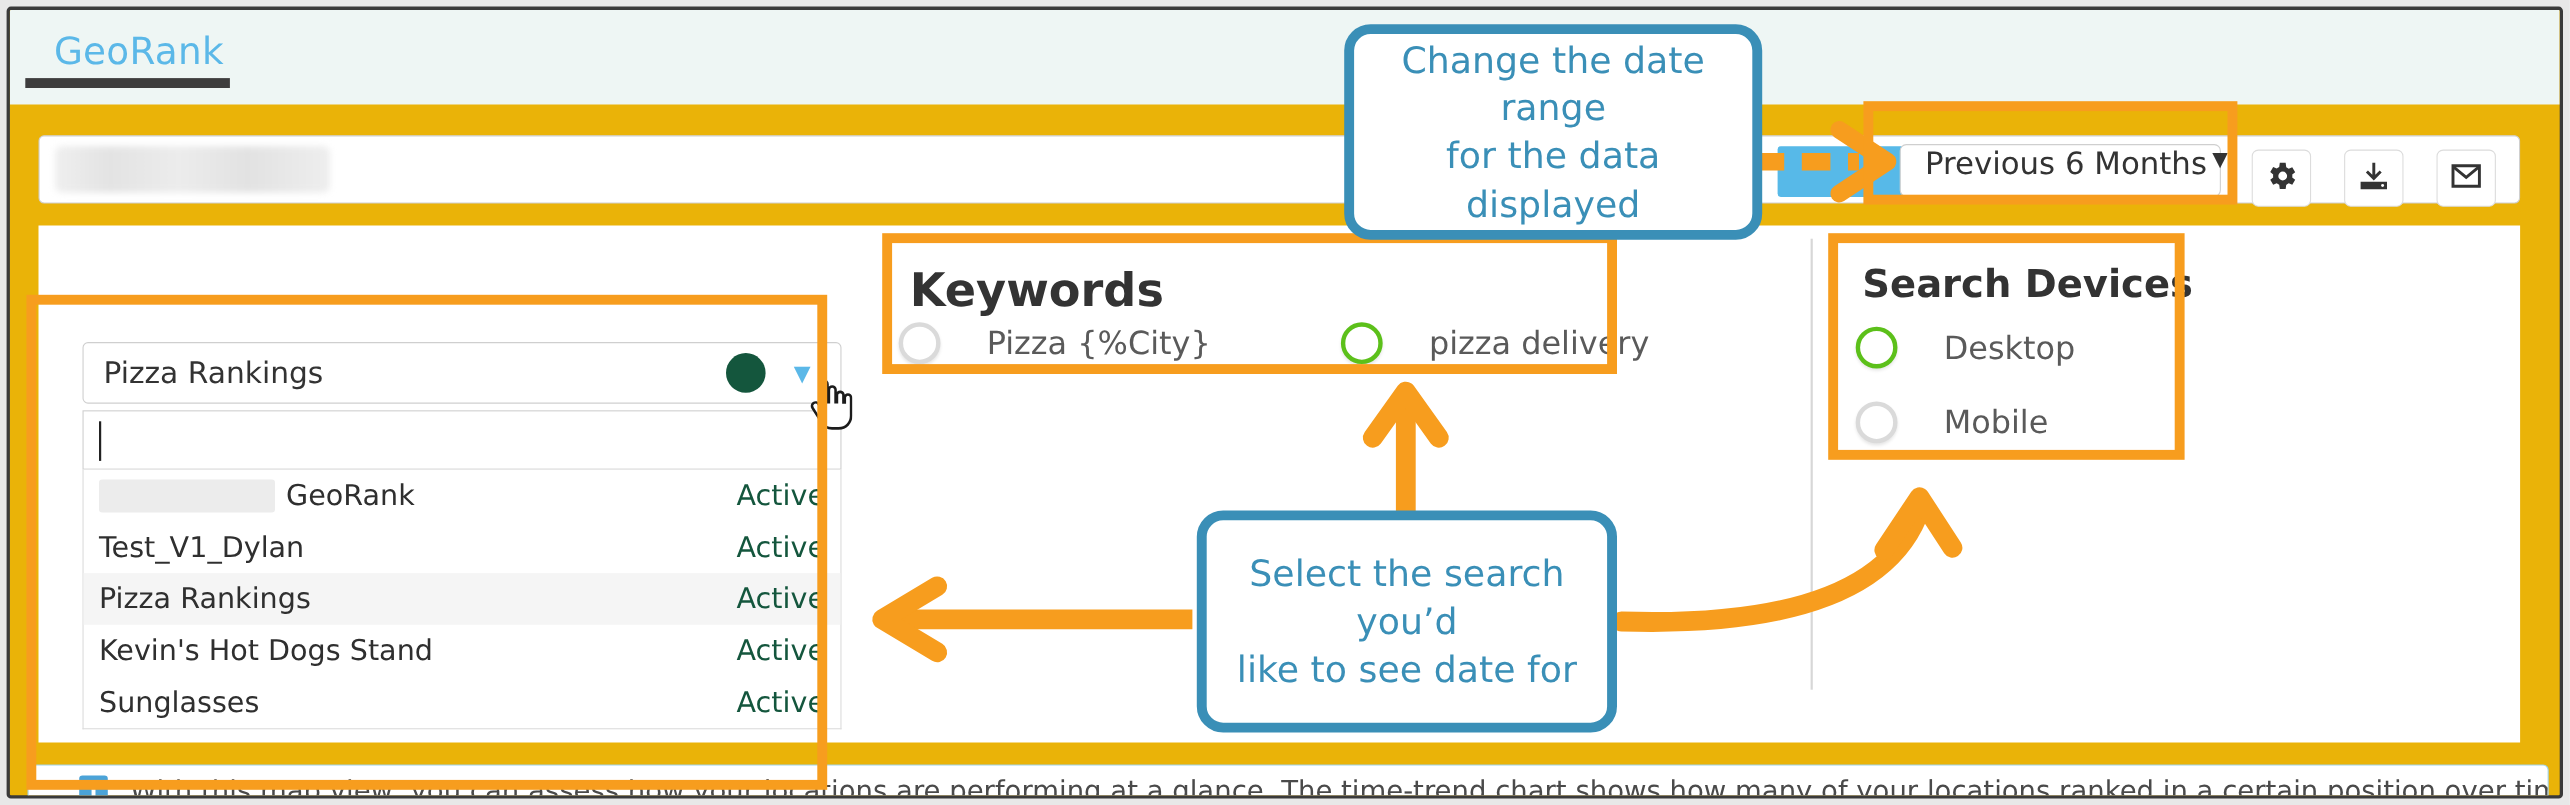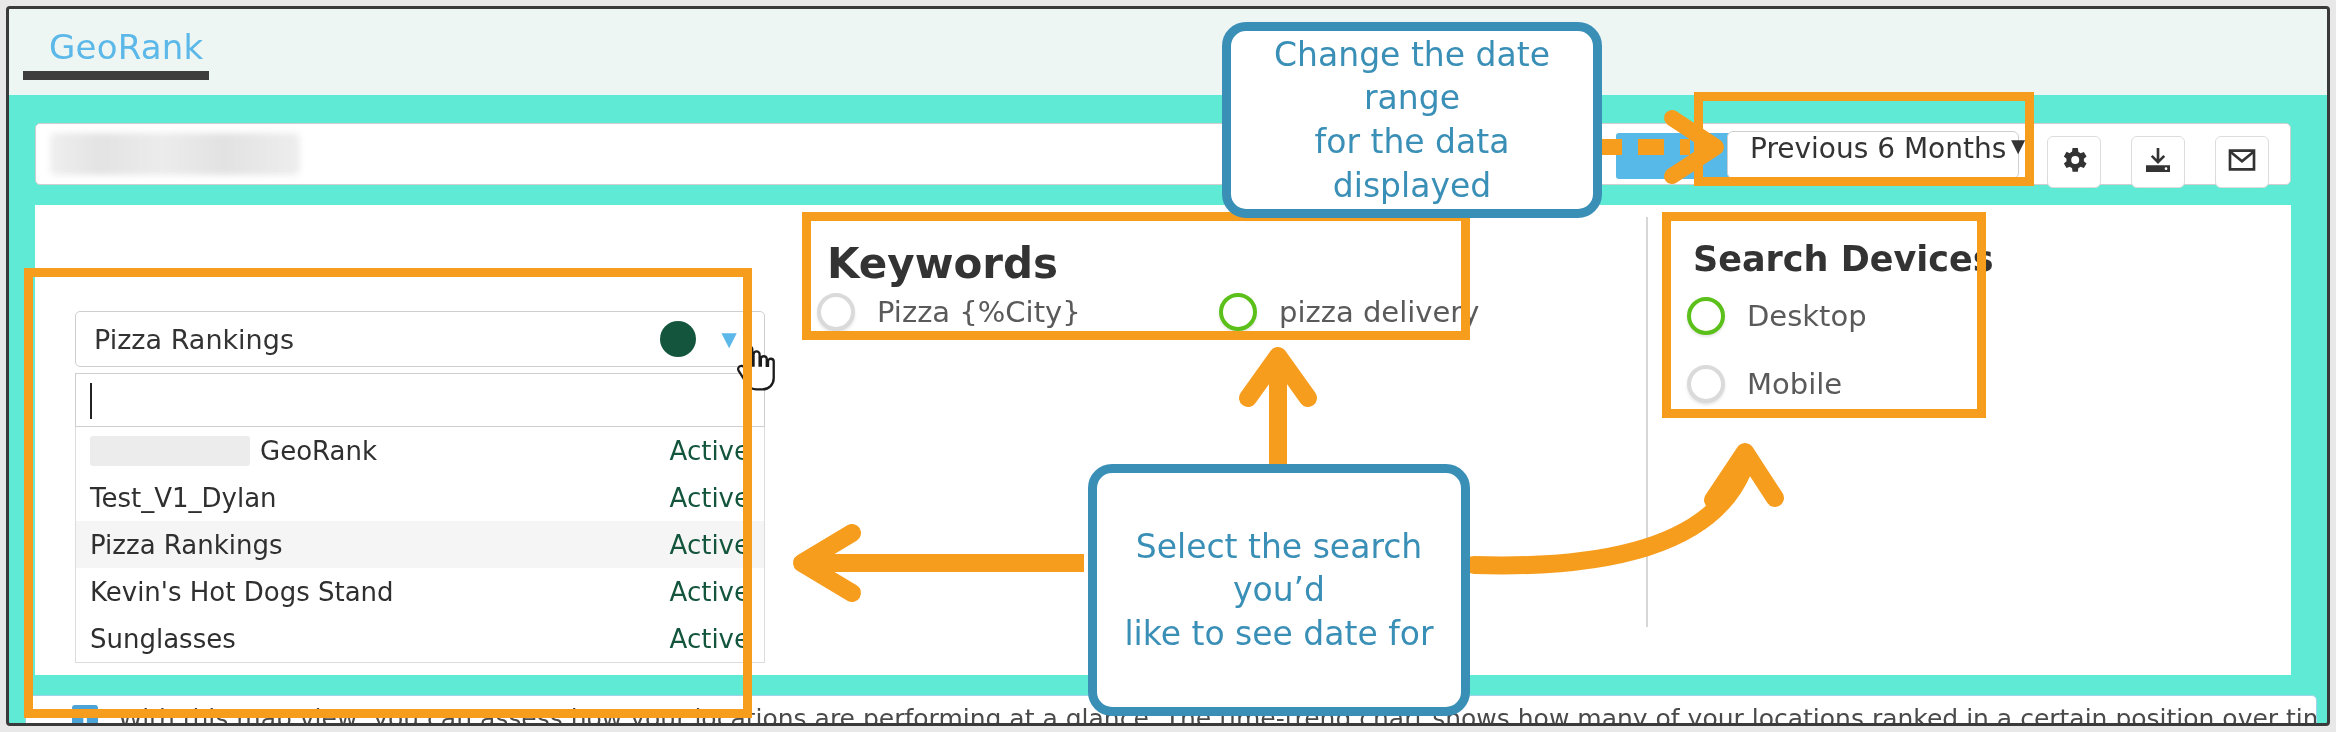--- a/index.html
+++ b/index.html
@@ -5,21 +5,21 @@
   * { box-sizing: border-box; margin:0; padding:0; }
   html,body{ background:#e8e8e8; }
   body{
     font-family:"Liberation Sans", sans-serif;
     width:2336px; height:732px; position:relative; overflow:hidden;
   }
 
   
   #app{
     position:absolute; left:6px; top:6px; width:2324px; height:720px;
-    background:#5eead4; border:3px solid #3a3a3a; border-radius:4px;
+    background:#eab308; border:3px solid #3a3a3a; border-radius:4px;
     overflow:hidden;
   }
 
   
   .tabstrip{
     position:absolute; left:0; top:0; width:100%; height:86px;
     background:#eef6f4;
   }
   .tab{
     position:absolute; left:40px; top:18px;
@@ -119,21 +119,21 @@
   .dd-row.hl{ background:#f5f5f5; }
   .dd-row .name{ flex:0 0 auto; }
   .dd-row .status{ margin-left:auto; color:#14563d; }
   .dd-redact{
     display:inline-block; width:160px; height:30px; margin-right:10px;
     background:#ececec; border-radius:3px; vertical-align:middle;
   }
 
   
   #kw-title{ left:818px; top:230px; font-size:42px; }
-  .kwrow{ position:absolute; display:flex; align-items:center; }
+  .kwrow{ position:absolute; display:flex; align-items:center;gap:20px; }
   #kw-1{ left:808px; top:284px; }
   #kw-2{ left:1210px; top:284px; }
   .radio{
     width:38px; height:38px; border-radius:50%; flex:0 0 auto;
     border:4px solid #dadada; background:#fff;
     box-shadow:0 2px 3px rgba(0,0,0,.10);
   }
   .radio.on{ border-color:#5cc01a; }
   .kwlabel{ font-size:29px; color:#5a5a5a; margin-left:22px; white-space:nowrap;
     font-family:"DejaVu Sans", sans-serif; }
@@ -174,21 +174,21 @@
   .callout{
     position:absolute; border:9px solid #3a8fb7; border-radius:24px;
     background:#fff; display:flex; align-items:center; justify-content:center;
     text-align:center;
   }
   .callout span{
     color:#3a8fb7; font-size:33px; line-height:1.32;
     font-family:"DejaVu Sans", sans-serif;
   }
   #co-date{ left:1222px; top:22px; width:380px; height:196px; }
-  #co-select{ left:1088px; top:464px; width:382px; height:252px; }
+  #co-select{ left:1088px; top:464px; width:382px; height:202px; }
 
   .ovl svg{ position:absolute; left:0; top:0; width:2336px; height:732px; }
 </style>
 </head>
 <body>
 
 <div id="app">
 
   <div class="tabstrip">
     <div class="tab">

